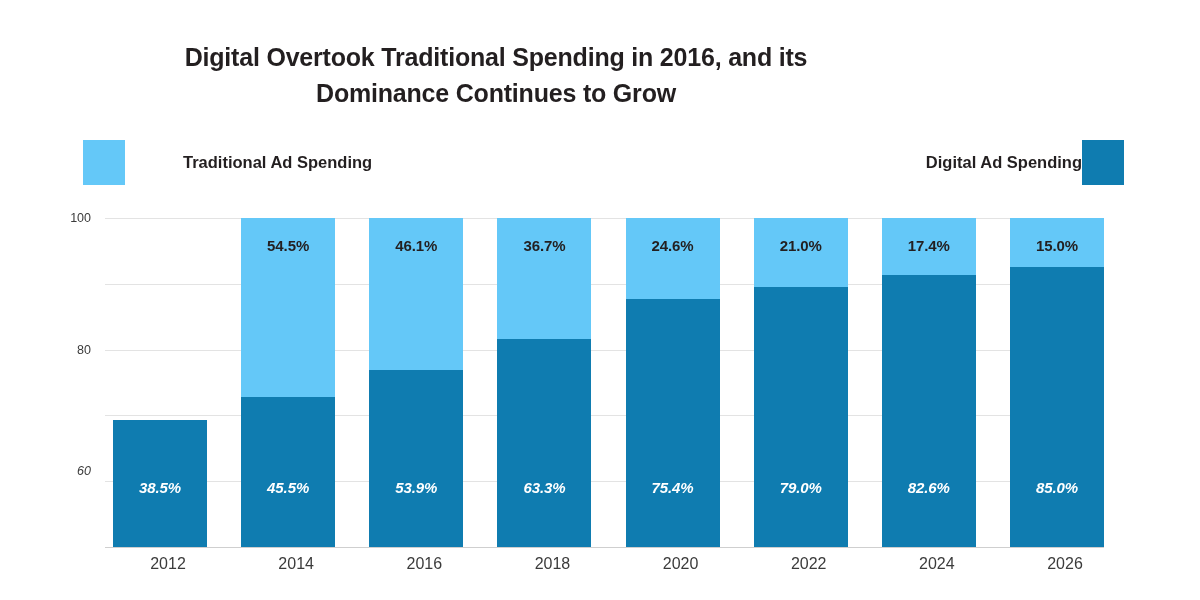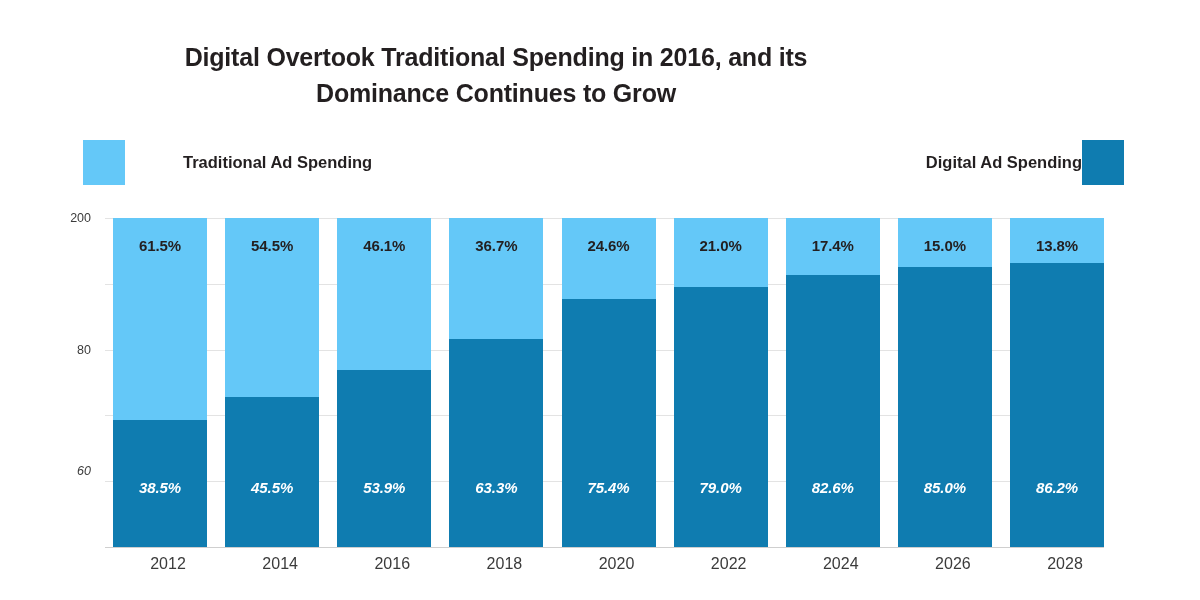--- a/index.html
+++ b/index.html
@@ -165,28 +165,25 @@
         <div class="axisline" style="top: 329px;"></div>
         <div class="gridline" style="top: 263.2px;"></div>
         <div class="gridline" style="top: 197.4px;"></div>
         <div class="gridline" style="top: 131.6px;">
           <span class="ytick" style="top: 121px; font-style: italic;">60</span>
         </div>
         <div class="gridline" style="top: 65.8px;">
           <span class="ytick" style="top: 65.8px;">80</span>
         </div>
         <div class="gridline" style="top: 0px;">
-          <span class="ytick" style="top: 0px;">200</span>
+          <span class="ytick" style="top: 0px;">100</span>
         </div>
       </div>
     <div class="bars" id="bars">
         <div class="bar-col">
-          <div class="seg seg-traditional" style="height: 61.5%; background: rgb(100, 200, 248);">
-            <span class="seg-label">61.5%</span>
-          </div>
           <div class="seg seg-digital" style="height: 38.5%; background: rgb(15, 124, 176);">
             <span class="seg-label">38.5%</span>
           </div>
           <span class="xtick">2012</span>
         </div>
         <div class="bar-col">
           <div class="seg seg-traditional" style="height: 54.5%; background: rgb(100, 200, 248);">
             <span class="seg-label">54.5%</span>
           </div>
           <div class="seg seg-digital" style="height: 45.5%; background: rgb(15, 124, 176);">
@@ -241,25 +238,16 @@
         </div>
         <div class="bar-col">
           <div class="seg seg-traditional" style="height: 15%; background: rgb(100, 200, 248);">
             <span class="seg-label">15.0%</span>
           </div>
           <div class="seg seg-digital" style="height: 85%; background: rgb(15, 124, 176);">
             <span class="seg-label">85.0%</span>
           </div>
           <span class="xtick">2026</span>
         </div>
-        <div class="bar-col">
-          <div class="seg seg-traditional" style="height: 13.8%; background: rgb(100, 200, 248);">
-            <span class="seg-label">13.8%</span>
-          </div>
-          <div class="seg seg-digital" style="height: 86.2%; background: rgb(15, 124, 176);">
-            <span class="seg-label">86.2%</span>
-          </div>
-          <span class="xtick">2028</span>
-        </div>
       </div>
   </div>
 
 </div>
 
 </body></html>

